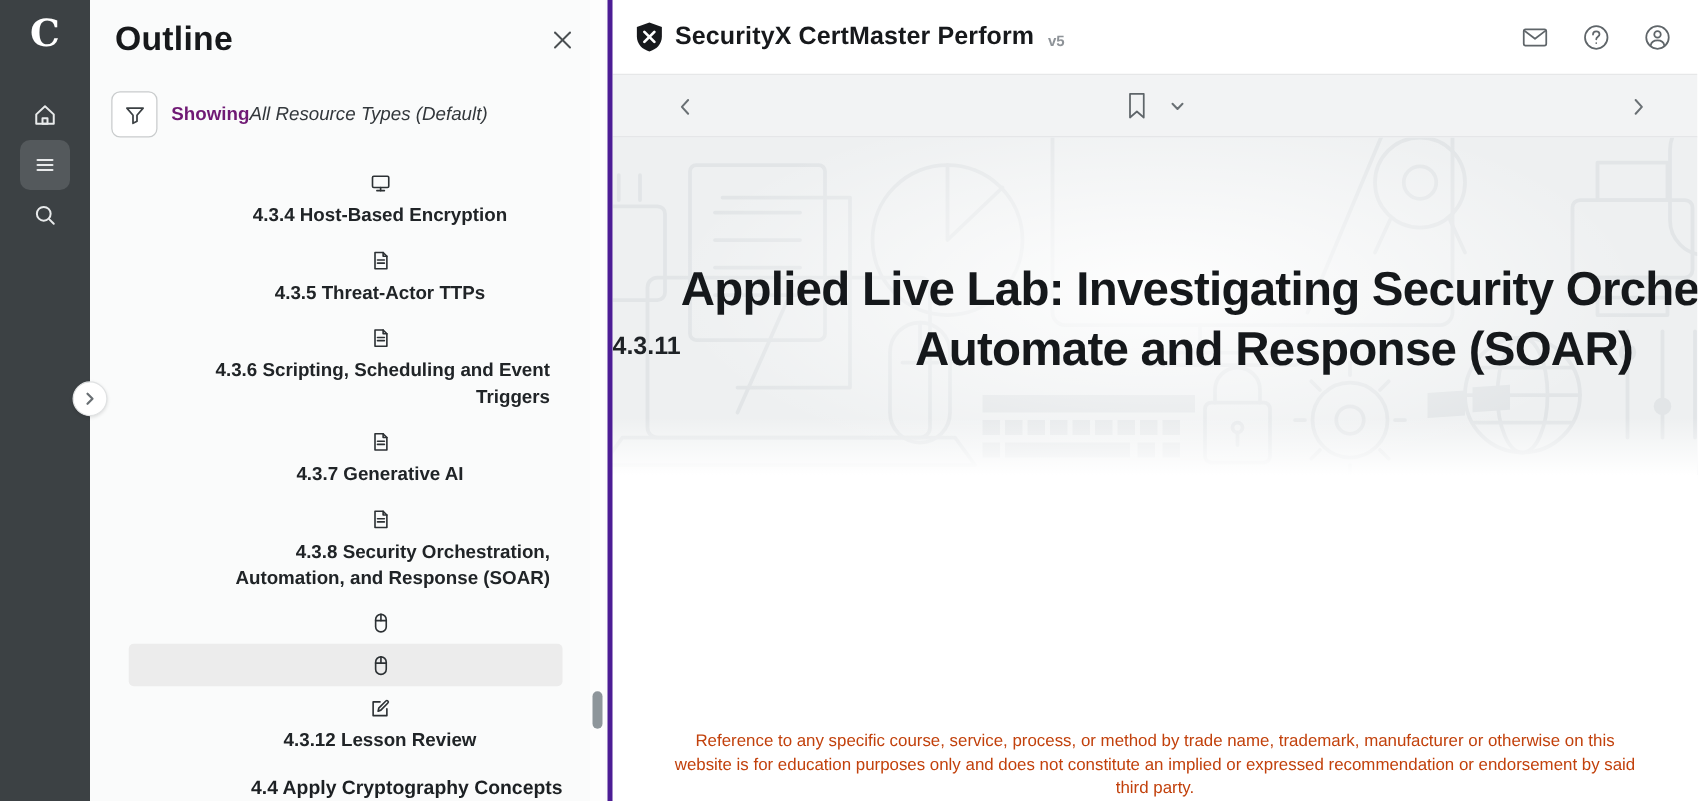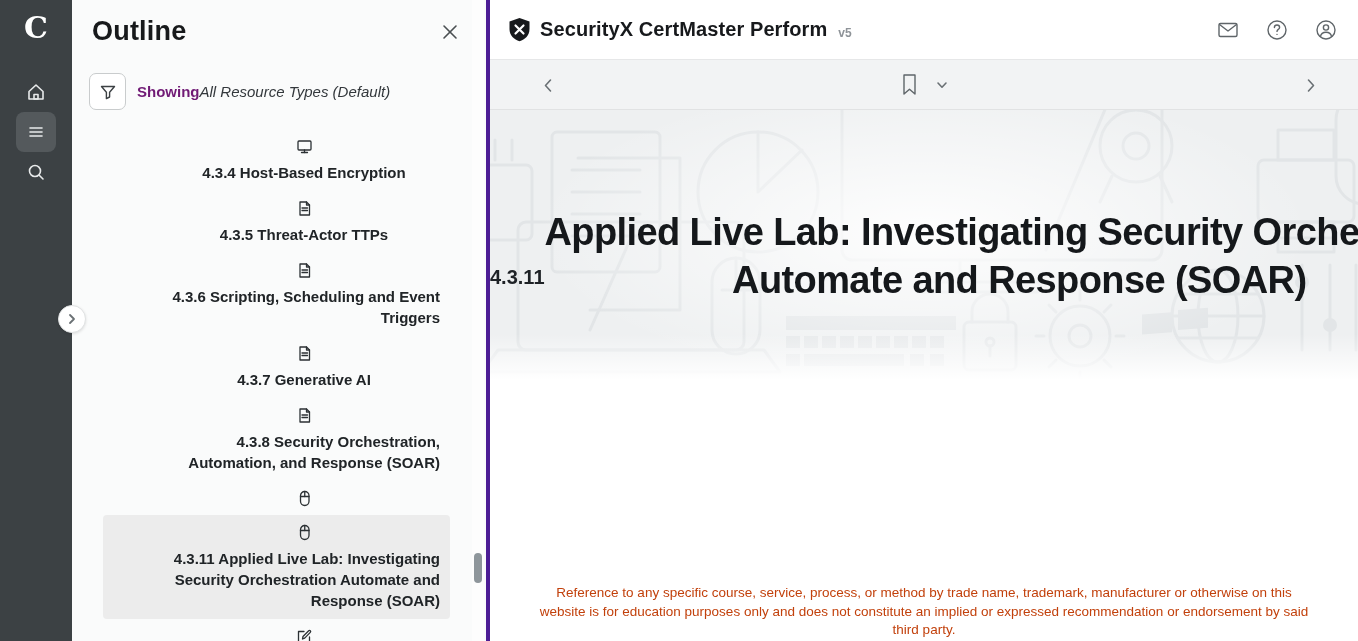--- a/index.html
+++ b/index.html
@@ -191,21 +191,20 @@
           </span>
         </div>
         <div class="o-item selected">
           <span class="o-icon">
             <svg viewBox="0 0 17 17">
               <rect x="4.5" y="1.5" width="8.5" height="14" rx="4.2"></rect>
               <line x1="4.5" y1="6.5" x2="13" y2="6.5"></line>
               <line x1="8.75" y1="1.5" x2="8.75" y2="6.5"></line>
             </svg>
           </span>
-          <span class="o-label">4.3.11 Applied Live Lab: Investigating Security Orchestration Automate and Response (SOAR)</span>
         </div>
         <div class="o-item">
           <span class="o-icon">
             <svg viewBox="0 0 17 17">
               <path d="M13.5 9 V14.5 H2.5 V3.5 H8"></path>
               <path d="M6.5 11 L7 8.5 L12.7 2.8 A1.1 1.1 0 0 1 14.3 4.4 L8.7 10.1 Z"></path>
             </svg>
           </span>
           <span class="o-label">4.3.12 Lesson Review</span>
         </div>

